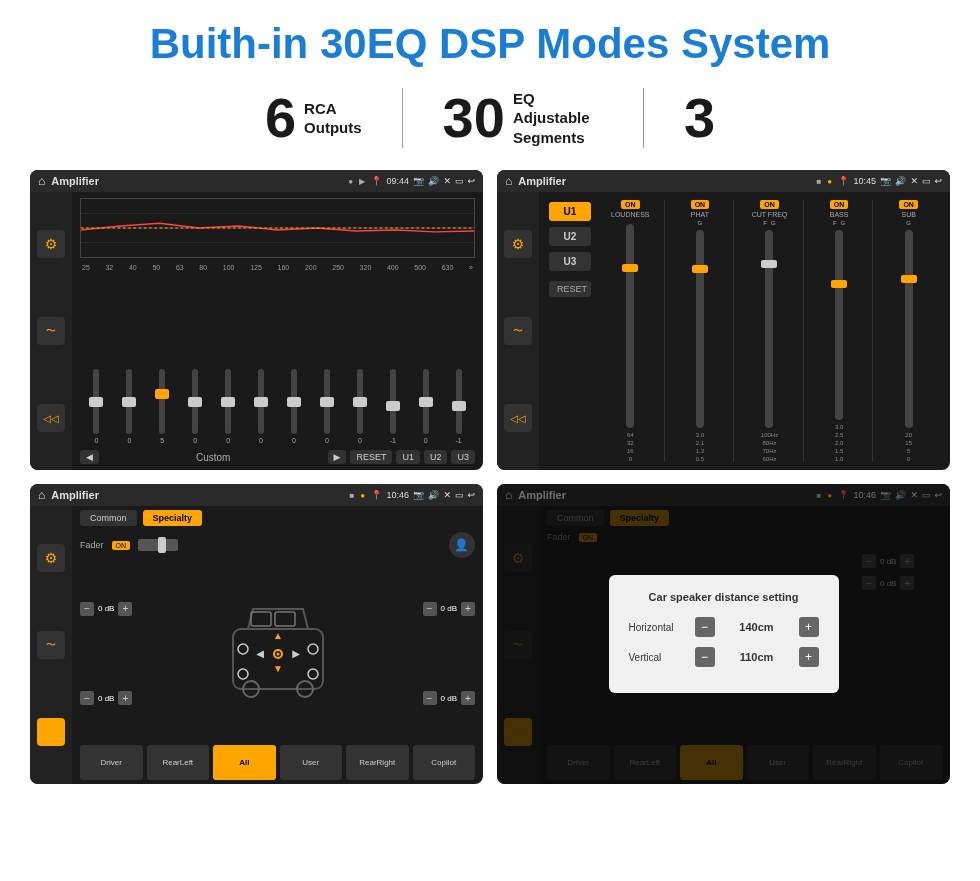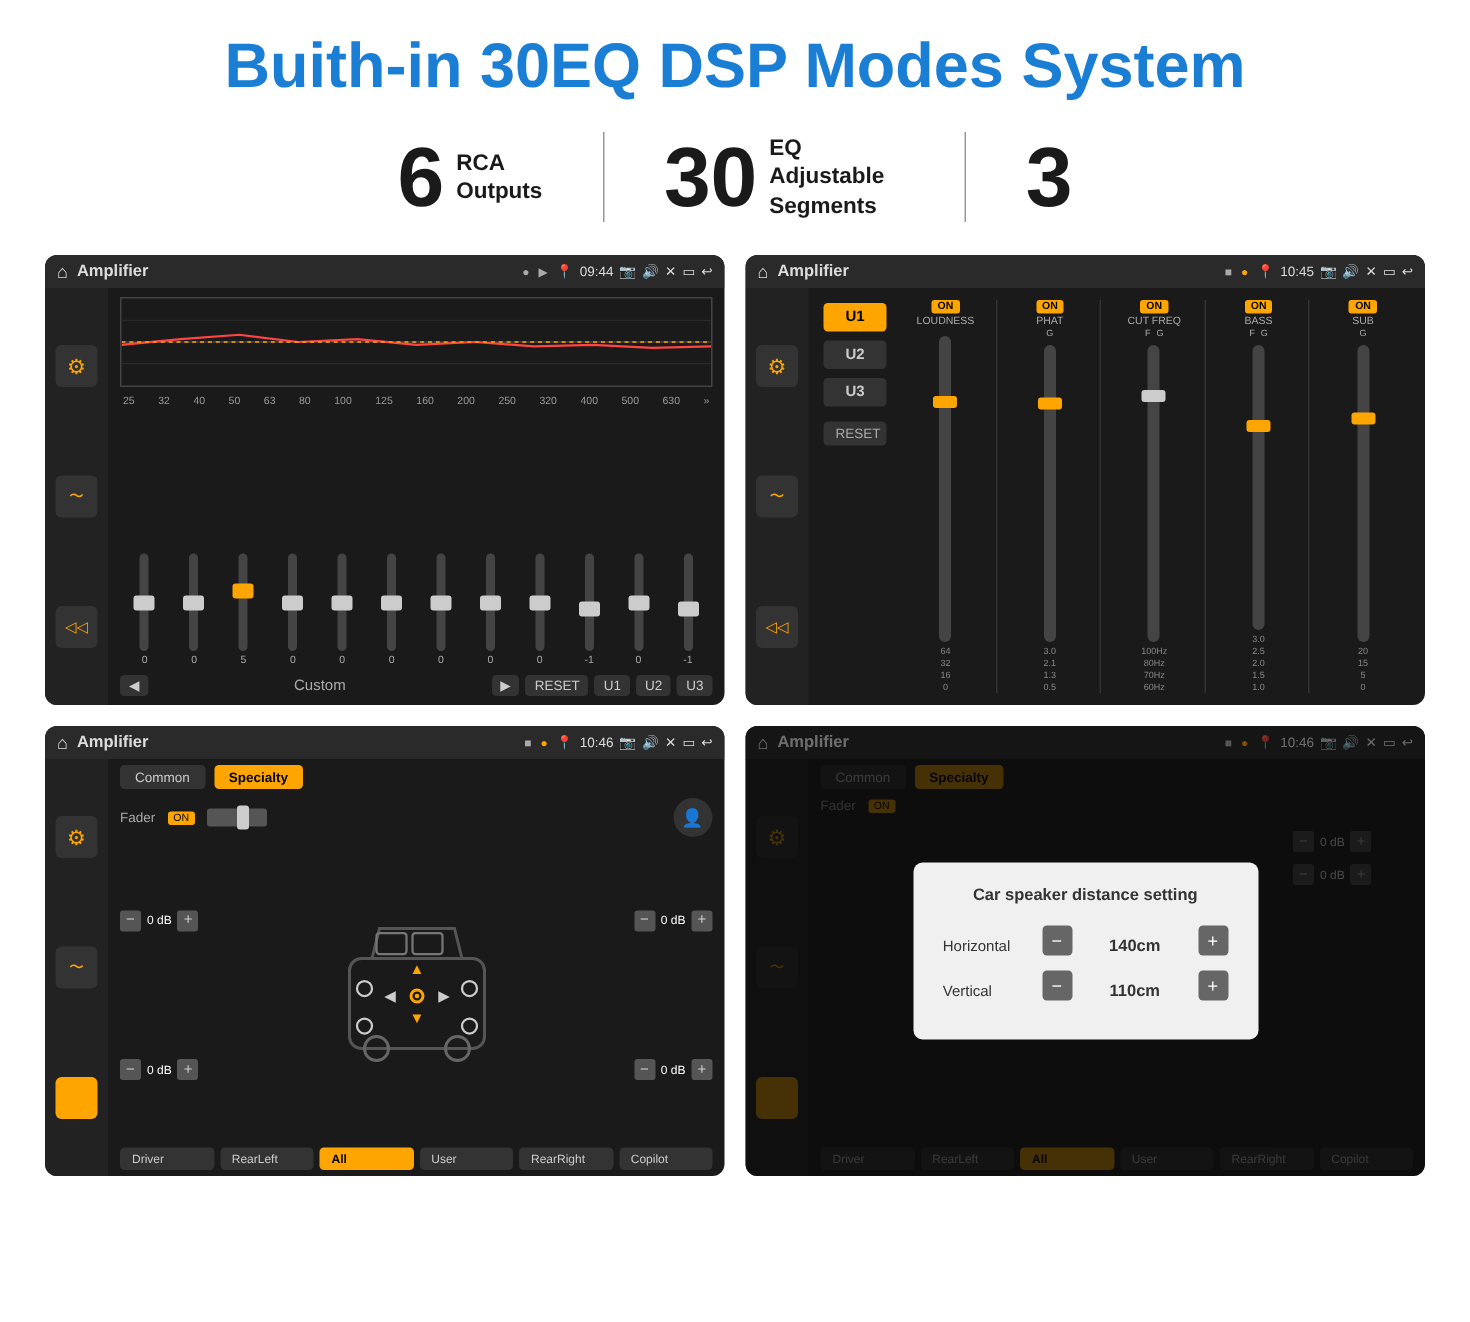--- a/index.html
+++ b/index.html
@@ -366,23 +366,23 @@
       display: flex;
       justify-content: space-between;
       gap: 4px;
       margin-top: 4px;
     }
 
     .bottom-btn {
       background: #333;
       color: #ccc;
       border-radius: 3px;
-      padding: 3px 8px;
+      padding: 13px 8px;
       font-size: 8px;
-      text-align: left;
+      text-align: center;
       flex: 1;
     }
 
     .bottom-btn.highlight {
       background: #ffa500;
       color: #000;
       font-weight: bold;
     }
 
     
@@ -406,21 +406,21 @@
     .dialog-title {
       font-size: 11px;
       font-weight: bold;
       color: #333;
       text-align: center;
       margin-bottom: 14px;
     }
 
     .dialog-row {
       display: flex;
-      align-items: flex-end;
+      align-items: center;
       gap: 6px;
       margin-bottom: 10px;
     }
 
     .dialog-label {
       font-size: 10px;
       color: #333;
       width: 60px;
     }
 

